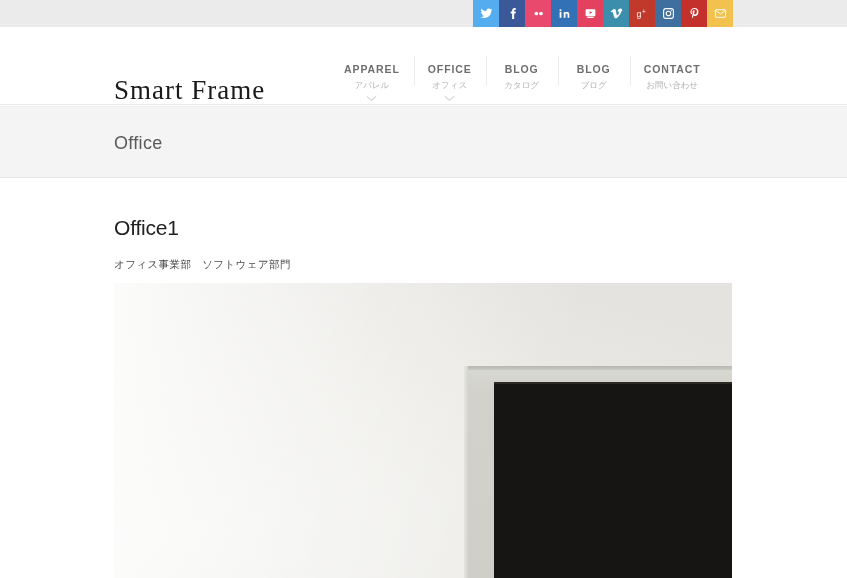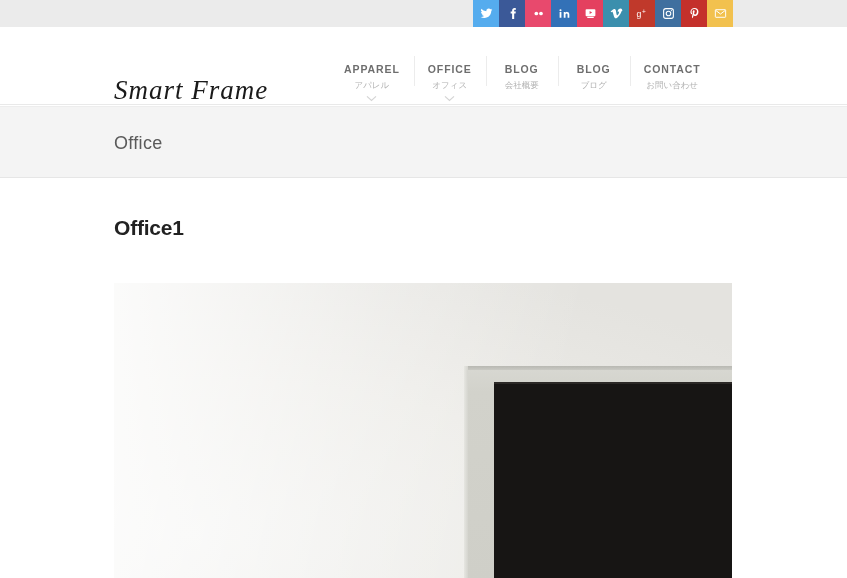--- a/index.html
+++ b/index.html
@@ -33,21 +33,20 @@
   
   .header{
     position:absolute;left:0;top:27px;width:847px;height:78px;
     background:#ffffff;
     border-bottom:1px solid #e9e9e9;
     box-sizing:border-box;
   }
   .logo{
     position:absolute;left:114px;top:48px;
     font-family:"Liberation Serif","DejaVu Serif",serif;
-    font-style:italic;
     font-size:27px;
     letter-spacing:1px;
     color:#1a1a1a;
     white-space:nowrap;
     cursor:pointer;
   }
 
   .nav{
     position:absolute;left:330px;top:14px;
     display:flex;align-items:flex-start;
@@ -107,21 +106,21 @@
   }
 
   
   .content{
     position:absolute;left:0;top:179px;width:847px;height:399px;
     background:#ffffff;
   }
   .entry-title{
     position:absolute;left:114px;top:37px;
     font-size:21px;
-    font-weight:bold;
+    font-weight:normal;
     color:#222222;
     letter-spacing:-0.2px;
   }
   .entry-meta{
     position:absolute;left:114px;top:79px;
     font-size:10.5px;
     color:#4a4a4a;
     letter-spacing:0.4px;
   }
 
@@ -251,21 +250,21 @@
         </div>
         <div class="nav-item">
           <div class="nav-en">OFFICE</div>
           <div class="nav-jp">オフィス</div>
           <div class="nav-caret"><svg width="11" height="7" viewBox="0 0 11 7" fill="none" stroke="#d4d4d4" stroke-width="1.2">
               <path d="M1 1.4l4.5 4 4.5-4"></path>
             </svg></div>
         </div>
         <div class="nav-item">
           <div class="nav-en">BLOG</div>
-          <div class="nav-jp">会社概要</div>
+          <div class="nav-jp">カタログ</div>
           <div class="nav-caret"></div>
         </div>
         <div class="nav-item">
           <div class="nav-en">BLOG</div>
           <div class="nav-jp">ブログ</div>
           <div class="nav-caret"></div>
         </div>
         <div class="nav-item">
           <div class="nav-en">CONTACT</div>
           <div class="nav-jp">お問い合わせ</div>
@@ -273,20 +272,21 @@
         </div>
       </div>
   </div>
 
   <div class="titleband">
     <div class="titleband-text">Office</div>
   </div>
 
   <div class="content">
     <div class="entry-title">Office1</div>
+    <div class="entry-meta">オフィス事業部　ソフトウェア部門</div>
 
     <div class="photo">
       <div class="photo-wall"></div>
       <div class="monitor"></div>
       <div class="monitor-edge"></div>
       <div class="screen"></div>
     </div>
   </div>
 
 </div>

